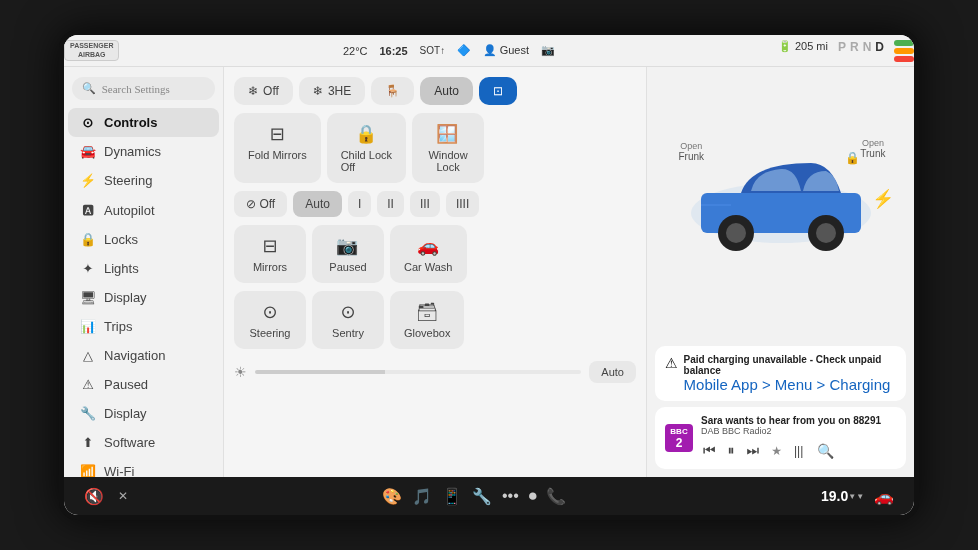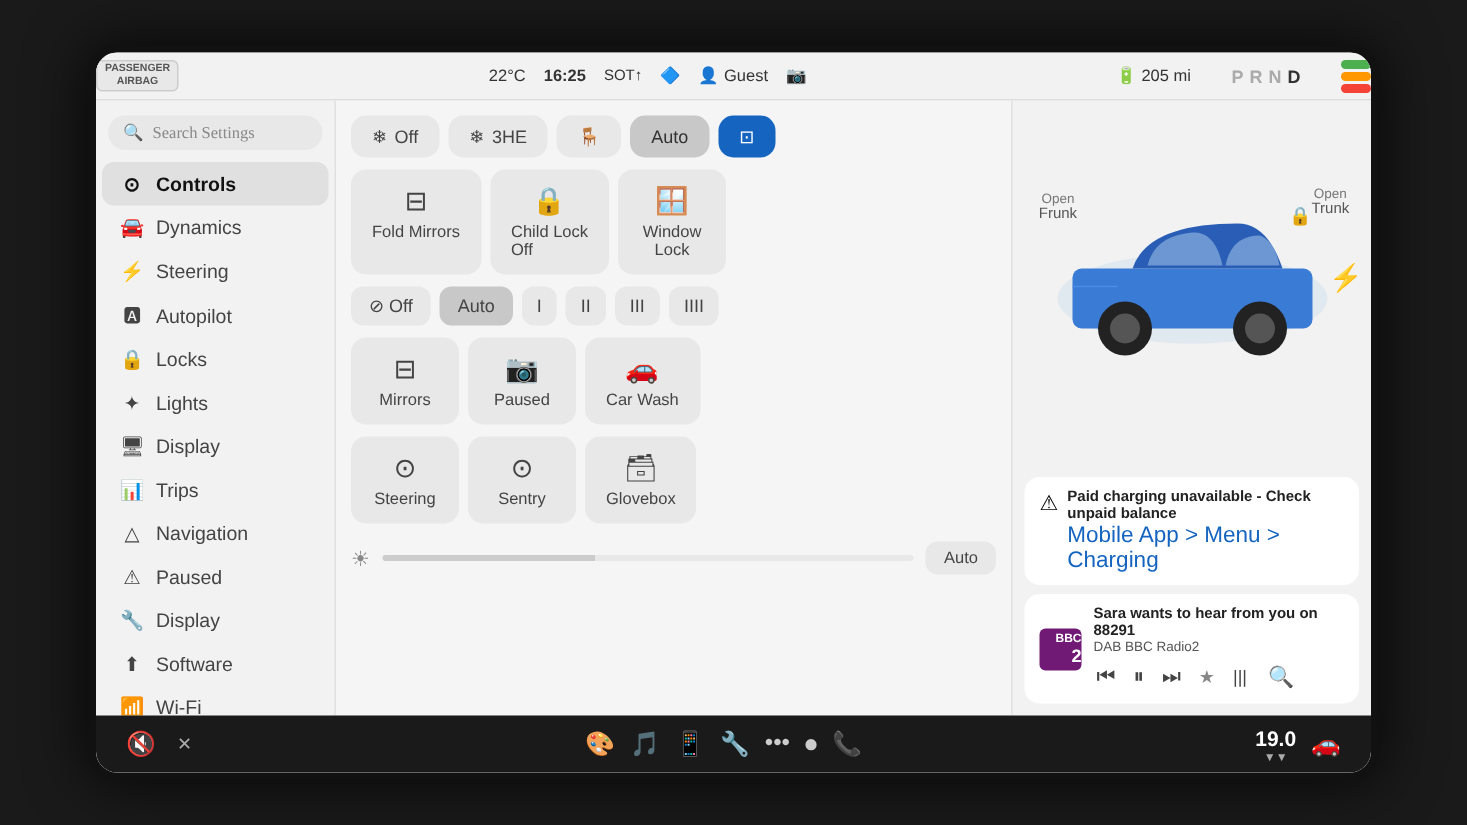--- a/index.html
+++ b/index.html
@@ -50,22 +50,21 @@
     }
     .status-center {
       display: flex;
       align-items: center;
       gap: 12px;
       font-size: 11px;
       color: #333;
     }
     .status-right {
       display: flex;
-      align-items: center;
-      gap: 27px;
+      gap: 10px;
       font-size: 11px;
     }
     .passenger-airbag-badge {
       background: #e8e8e8;
       border: 1px solid #ccc;
       border-radius: 4px;
       padding: 1px 5px;
       font-size: 9px;
       font-weight: bold;
       line-height: 1.2;
@@ -220,21 +219,21 @@
       background: #e8e8e8;
       border: none;
       border-radius: 8px;
       padding: 6px 10px;
       font-size: 12px;
       color: #444;
       cursor: pointer;
     }
     
     .right-panel {
-      width: 240px;
+      width: 268px;
       background: #f2f2f2;
       display: flex;
       flex-direction: column;
       border-left: 1px solid #e0e0e0;
       padding: 8px;
       gap: 6px;
     }
     .car-viz {
       flex: 1;
       position: relative;
@@ -267,30 +266,30 @@
     .radio-card {
       background: white;
       border-radius: 10px;
       padding: 8px 10px;
       font-size: 10px;
       display: flex;
       align-items: center;
       gap: 8px;
     }
     .radio-logo {
-      background: #701a75;
+      background: #a21caf;
       color: white;
       font-size: 9px;
       font-weight: bold;
       width: 28px;
       height: 28px;
       border-radius: 4px;
       display: flex;
       flex-direction: column;
-      align-items: flex-end;
+      align-items: center;
       justify-content: center;
       flex-shrink: 0;
     }
     .radio-info { flex: 1; }
     .radio-info .station { font-weight: 600; font-size: 10px; color: #222; }
     .radio-info .show { font-size: 9px; color: #555; }
     .media-controls {
       display: flex;
       align-items: center;
       gap: 10px;
@@ -339,21 +338,21 @@
     .bottom-right-area {
       display: flex;
       align-items: center;
       gap: 10px;
     }
     .speed-display {
       color: white;
       font-size: 14px;
       font-weight: 600;
       display: flex;
-      flex-direction: column;
+      flex-direction: row;
       align-items: center;
       justify-content: space-between;
     }
     .brightness-row {
       display: flex;
       align-items: center;
       gap: 8px;
       padding: 4px 0;
     }
     .brightness-slider {

